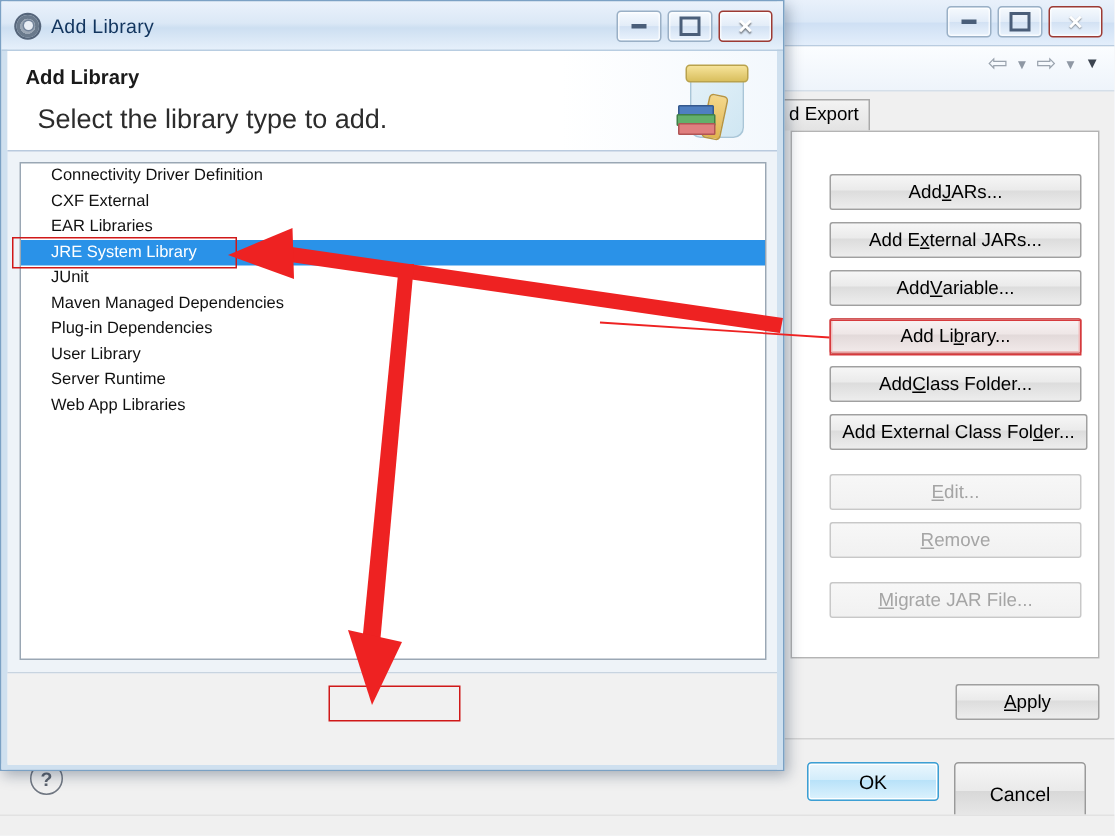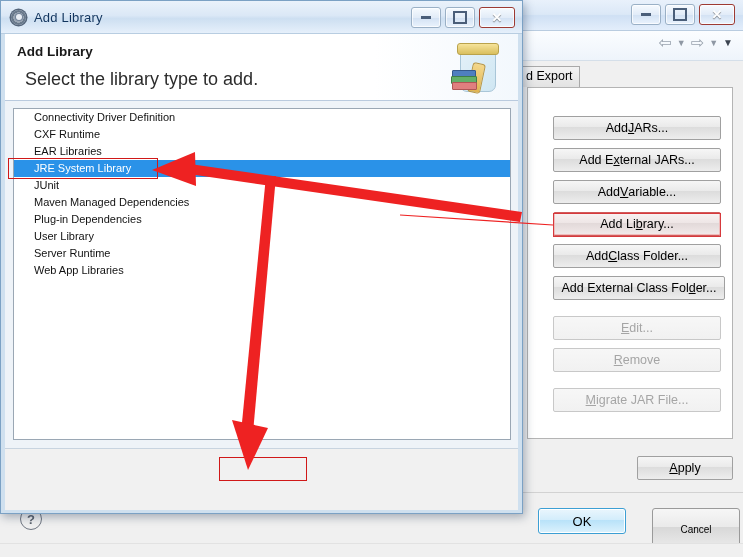--- a/index.html
+++ b/index.html
@@ -96,24 +96,24 @@
     display:flex;align-items:center;justify-content:center;background:#f0f0f0;
   }
   #bg-ok{
     position:absolute;left:538px;top:508px;width:88px;height:26px;box-sizing:border-box;
     background:linear-gradient(to bottom,#eaf6fd 0%,#d3edfb 45%,#b8e2f9 46%,#dcf2fd 100%);
     border:1px solid #3c9fd4;border-radius:3px;
     box-shadow:0 0 0 1px #ffffff inset;
     font-size:13px;display:flex;align-items:center;justify-content:center;
   }
   #bg-cancel{
-    position:absolute;left:652px;top:508px;width:88px;height:42px;box-sizing:border-box;
+    position:absolute;left:636px;top:508px;width:88px;height:42px;box-sizing:border-box;
     background:linear-gradient(to bottom,#f6f6f6 0%,#eaeaea 45%,#d8d8d8 46%,#ececec 100%);
     border:1px solid #9a9a9a;border-radius:3px;
-    font-size:10px;display:flex;align-items:center;justify-content:center;
+    font-size:13px;display:flex;align-items:center;justify-content:center;
   }
   #bg-bottomstrip{
     position:absolute;left:0;top:543px;width:743px;height:14px;background:#f0f0f0;
     border-top:1px solid #e2e2e2;
   }
 
   
   #dialog{
     position:absolute;left:0;top:0;width:523px;height:514px;
     background:#eef3f8;
@@ -323,21 +323,21 @@
       <span class="jar-lid"></span>
       <span class="scroll"></span>
       <span class="book b1"></span>
       <span class="book b2"></span>
       <span class="book b3"></span>
     </div>
   </div>
 
   <div id="dlg-listbox">
     <div class="listitem">Connectivity Driver Definition</div>
-    <div class="listitem">CXF Runtime</div>
+    <div class="listitem">CXF External</div>
     <div class="listitem">EAR Libraries</div>
     <div class="listitem selected">JRE System Library</div>
     <div class="listitem">JUnit</div>
     <div class="listitem">Maven Managed Dependencies</div>
     <div class="listitem">Plug-in Dependencies</div>
     <div class="listitem">User Library</div>
     <div class="listitem">Server Runtime</div>
     <div class="listitem">Web App Libraries</div>
   </div>
 

